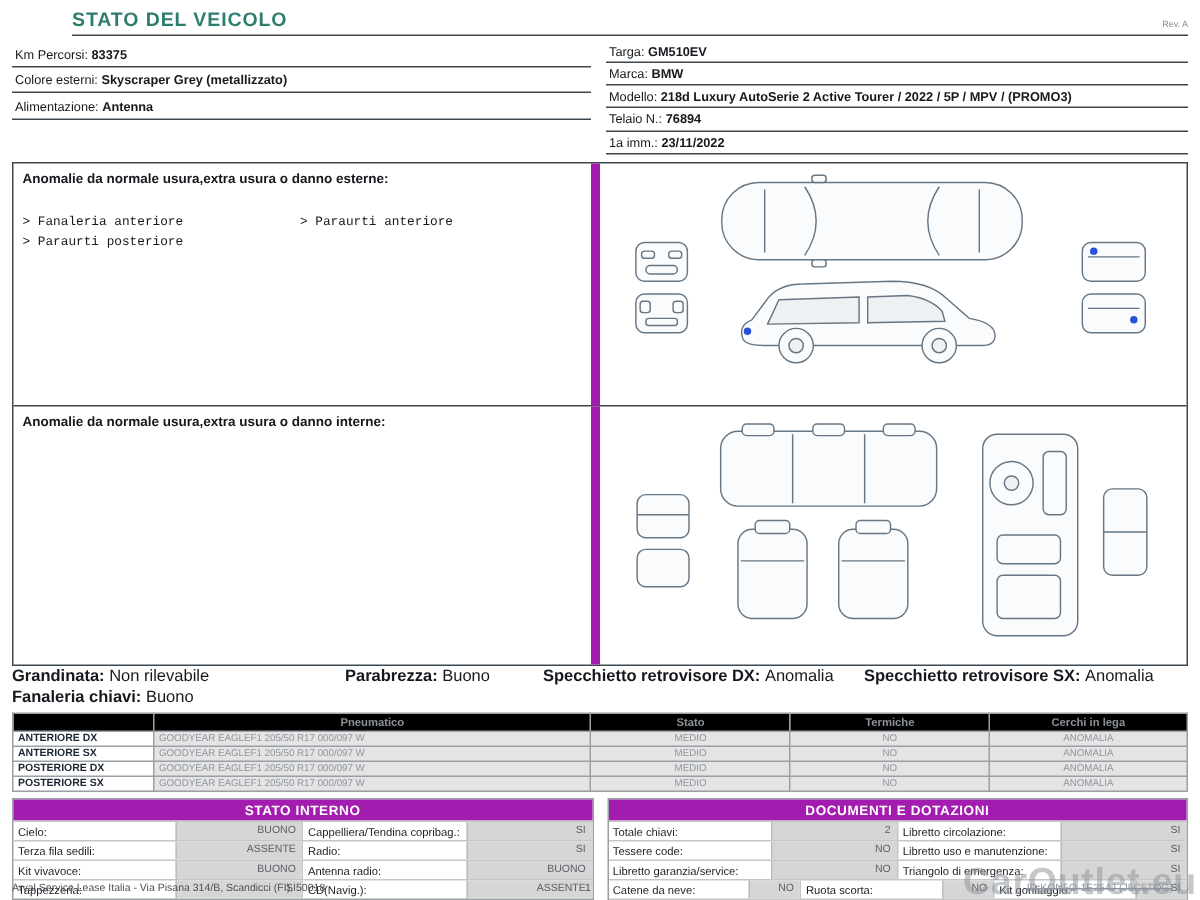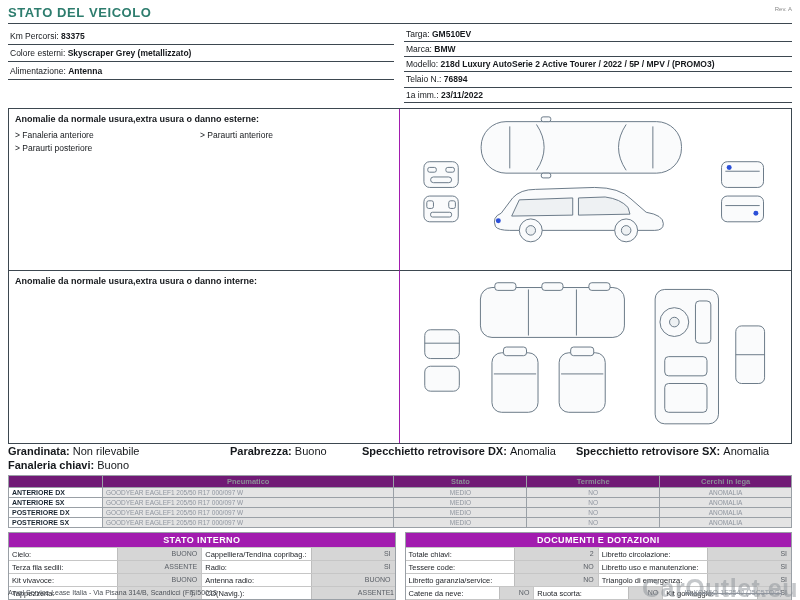--- a/index.html
+++ b/index.html
@@ -1,52 +1,52 @@
 <!DOCTYPE html>
 <html><head>
 <meta charset="utf-8">
 <style>
   * { box-sizing: border-box; margin: 0; padding: 0; }
   html, body { width: 800px; height: 600px; }
   body { font-family: "Liberation Sans", sans-serif; background: #ffffff; color: #15181c; position: relative; overflow: hidden; }
   .page { position: absolute; inset: 0; padding: 5px 8px 0; }
 
-  .hdr { display: flex; justify-content: space-between; align-items: flex-start; border-bottom: 1.5px solid #3d4750; padding-bottom: 3px; }
+  .hdr { display: flex; justify-content: space-between; align-items: flex-end; border-bottom: 1.5px solid #3d4750; padding-bottom: 3px; margin-left: 40px; }
   .title { font-size: 13px; font-weight: bold; color: #2e7d6e; letter-spacing: 0.6px; }
   .rev { font-size: 6px; color: #8a8a8a; margin-top: 1px; }
 
   .info-grid { display: flex; gap: 10px; margin-top: 3px; }
   .info-col.l { width: 386px; }
   .info-col.r { flex: 1; }
   .info-row { border-bottom: 1px solid #3d4750; font-size: 8.5px; padding: 3.5px 2px 2.5px; line-height: 1.25; }
   .info-col.r .info-row { padding: 2px 55px 1.5px 2px; }
   .val { font-weight: bold; }
 
   .main-box { margin-top: 5px; border: 1px solid #3d4750; display: grid; grid-template-columns: 1fr 1fr; grid-template-rows: 162px 172px; }
   .mcell { padding: 5px 6px; }
-  .mcell.br { border-right: 1px solid #a21caf; }
+  .mcell.br { border-right: 6px solid #a21caf; }
   .mcell.bb { border-bottom: 1px solid #3d4750; }
   .mh { font-weight: bold; font-size: 9px; }
-  .items { display: flex; margin-top: 5px; font-size: 8.5px; }
+  .items { display: flex; margin-top: 18px; font-size: 8.5px; font-family: Liberation Mono, monospace; }
   .items .c1 { width: 185px; }
   .items div { line-height: 1.6; }
   .diag { display: flex; align-items: center; justify-content: center; padding: 2px; }
   .diag svg { width: 98%; height: 96%; }
 
   .cond { margin-top: 0; font-size: 11px; line-height: 1.3; }
   .cond-line { display: flex; }
   .cond .kv b { font-weight: bold; }
   .cond-line .kv:nth-child(1) { width: 222px; }
   .cond-line .kv:nth-child(2) { width: 132px; }
   .cond-line .kv:nth-child(3) { width: 214px; }
   .cond-line .kv:nth-child(4) { flex: 1; }
 
   table.tyres { width: 100%; border-collapse: collapse; margin-top: 3px; }
   .tyres th, .tyres td { border: 1px solid #9aa0a6; padding: 1px 3px; }
-  .tyres th { background: #701a75; color: #8b9096; font-size: 7.5px; font-weight: bold; text-align: center; }
+  .tyres th { background: #000000; color: #8b9096; font-size: 7.5px; font-weight: bold; text-align: center; }
   .tyres td.pos { font-weight: bold; font-size: 7px; color: #1c2733; }
   .tyres td.spec { background: #e4e4e4; color: #9096a0; font-size: 6.5px; }
   .tyres td.cv { background: #e4e4e4; color: #9096a0; font-size: 6.5px; text-align: center; }
 
   .bottom { display: flex; gap: 9px; margin-top: 4px; }
   .bt { flex: 1; border: 1px solid #9aa0a6; align-self: flex-start; }
   .bt-h { background: #a21caf; color: #ffffff; text-align: center; font-weight: bold; font-size: 9px; padding: 2px; letter-spacing: 0.4px; }
   .kv-row { display: flex; border-top: 1px solid #c6c6c6; }
   .kv-pair { flex: 1; display: flex; border-left: 1px solid #c6c6c6; min-width: 0; }
   .kv-pair:first-child { border-left: none; }

